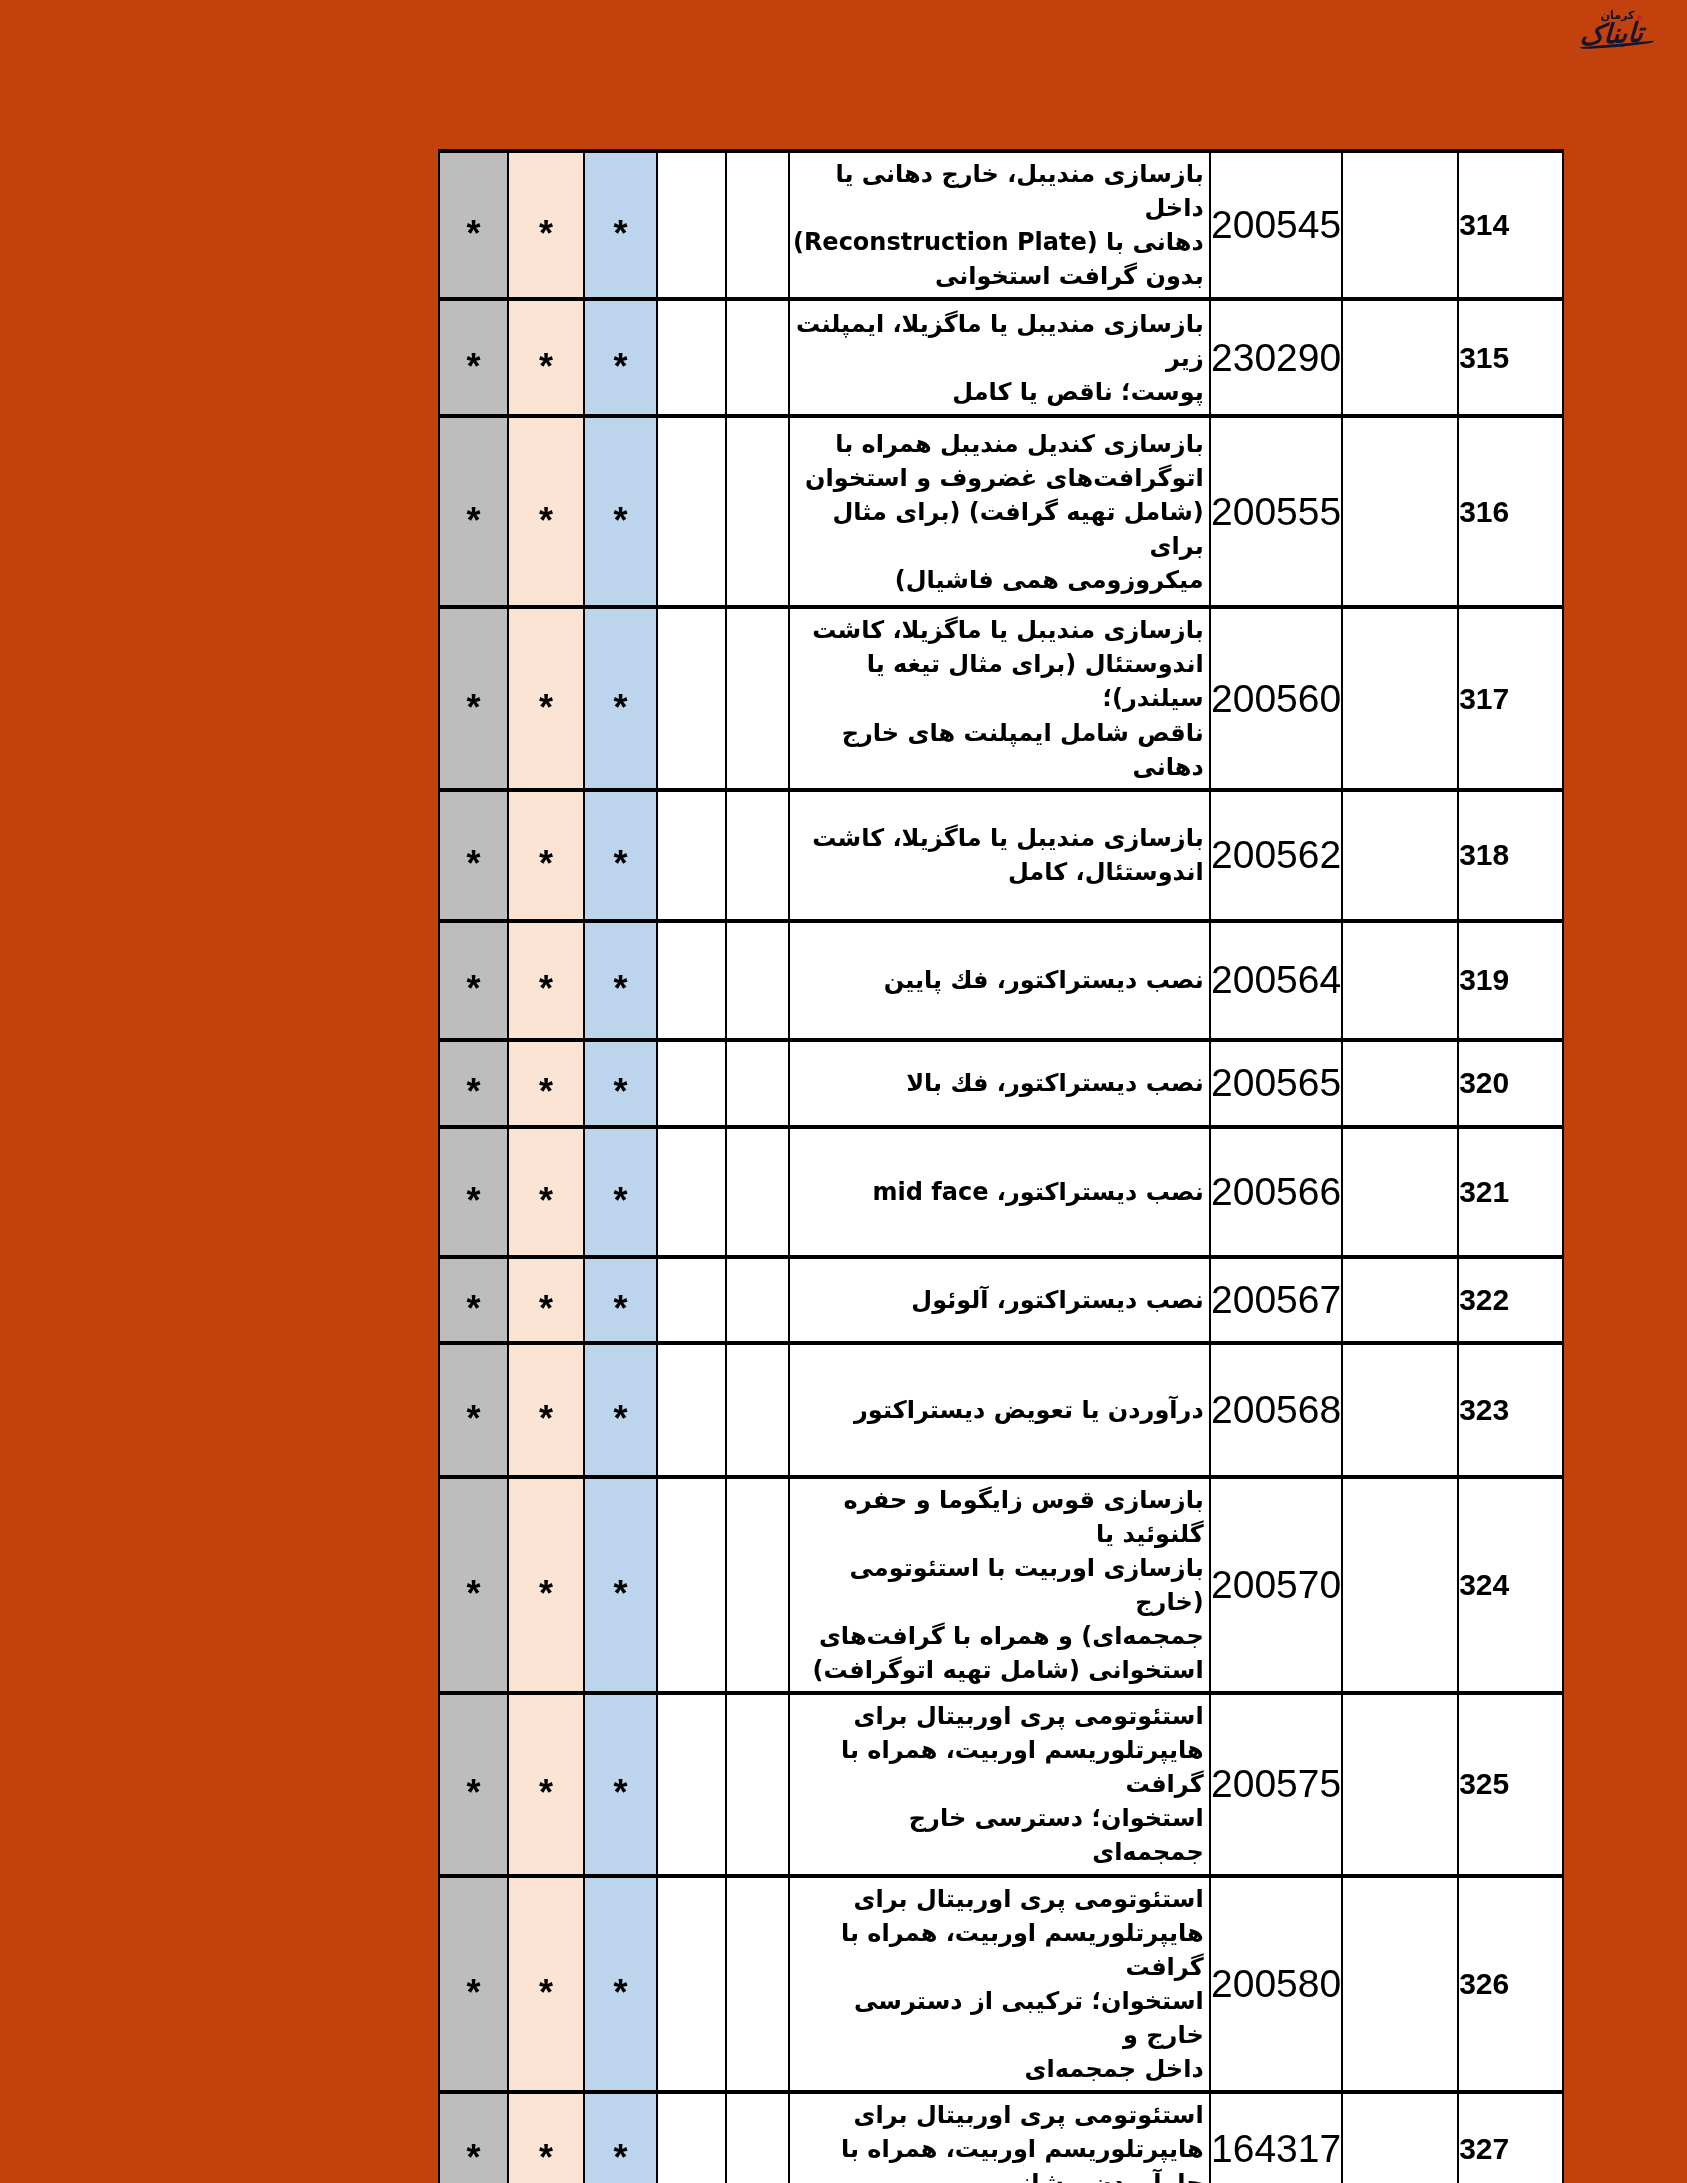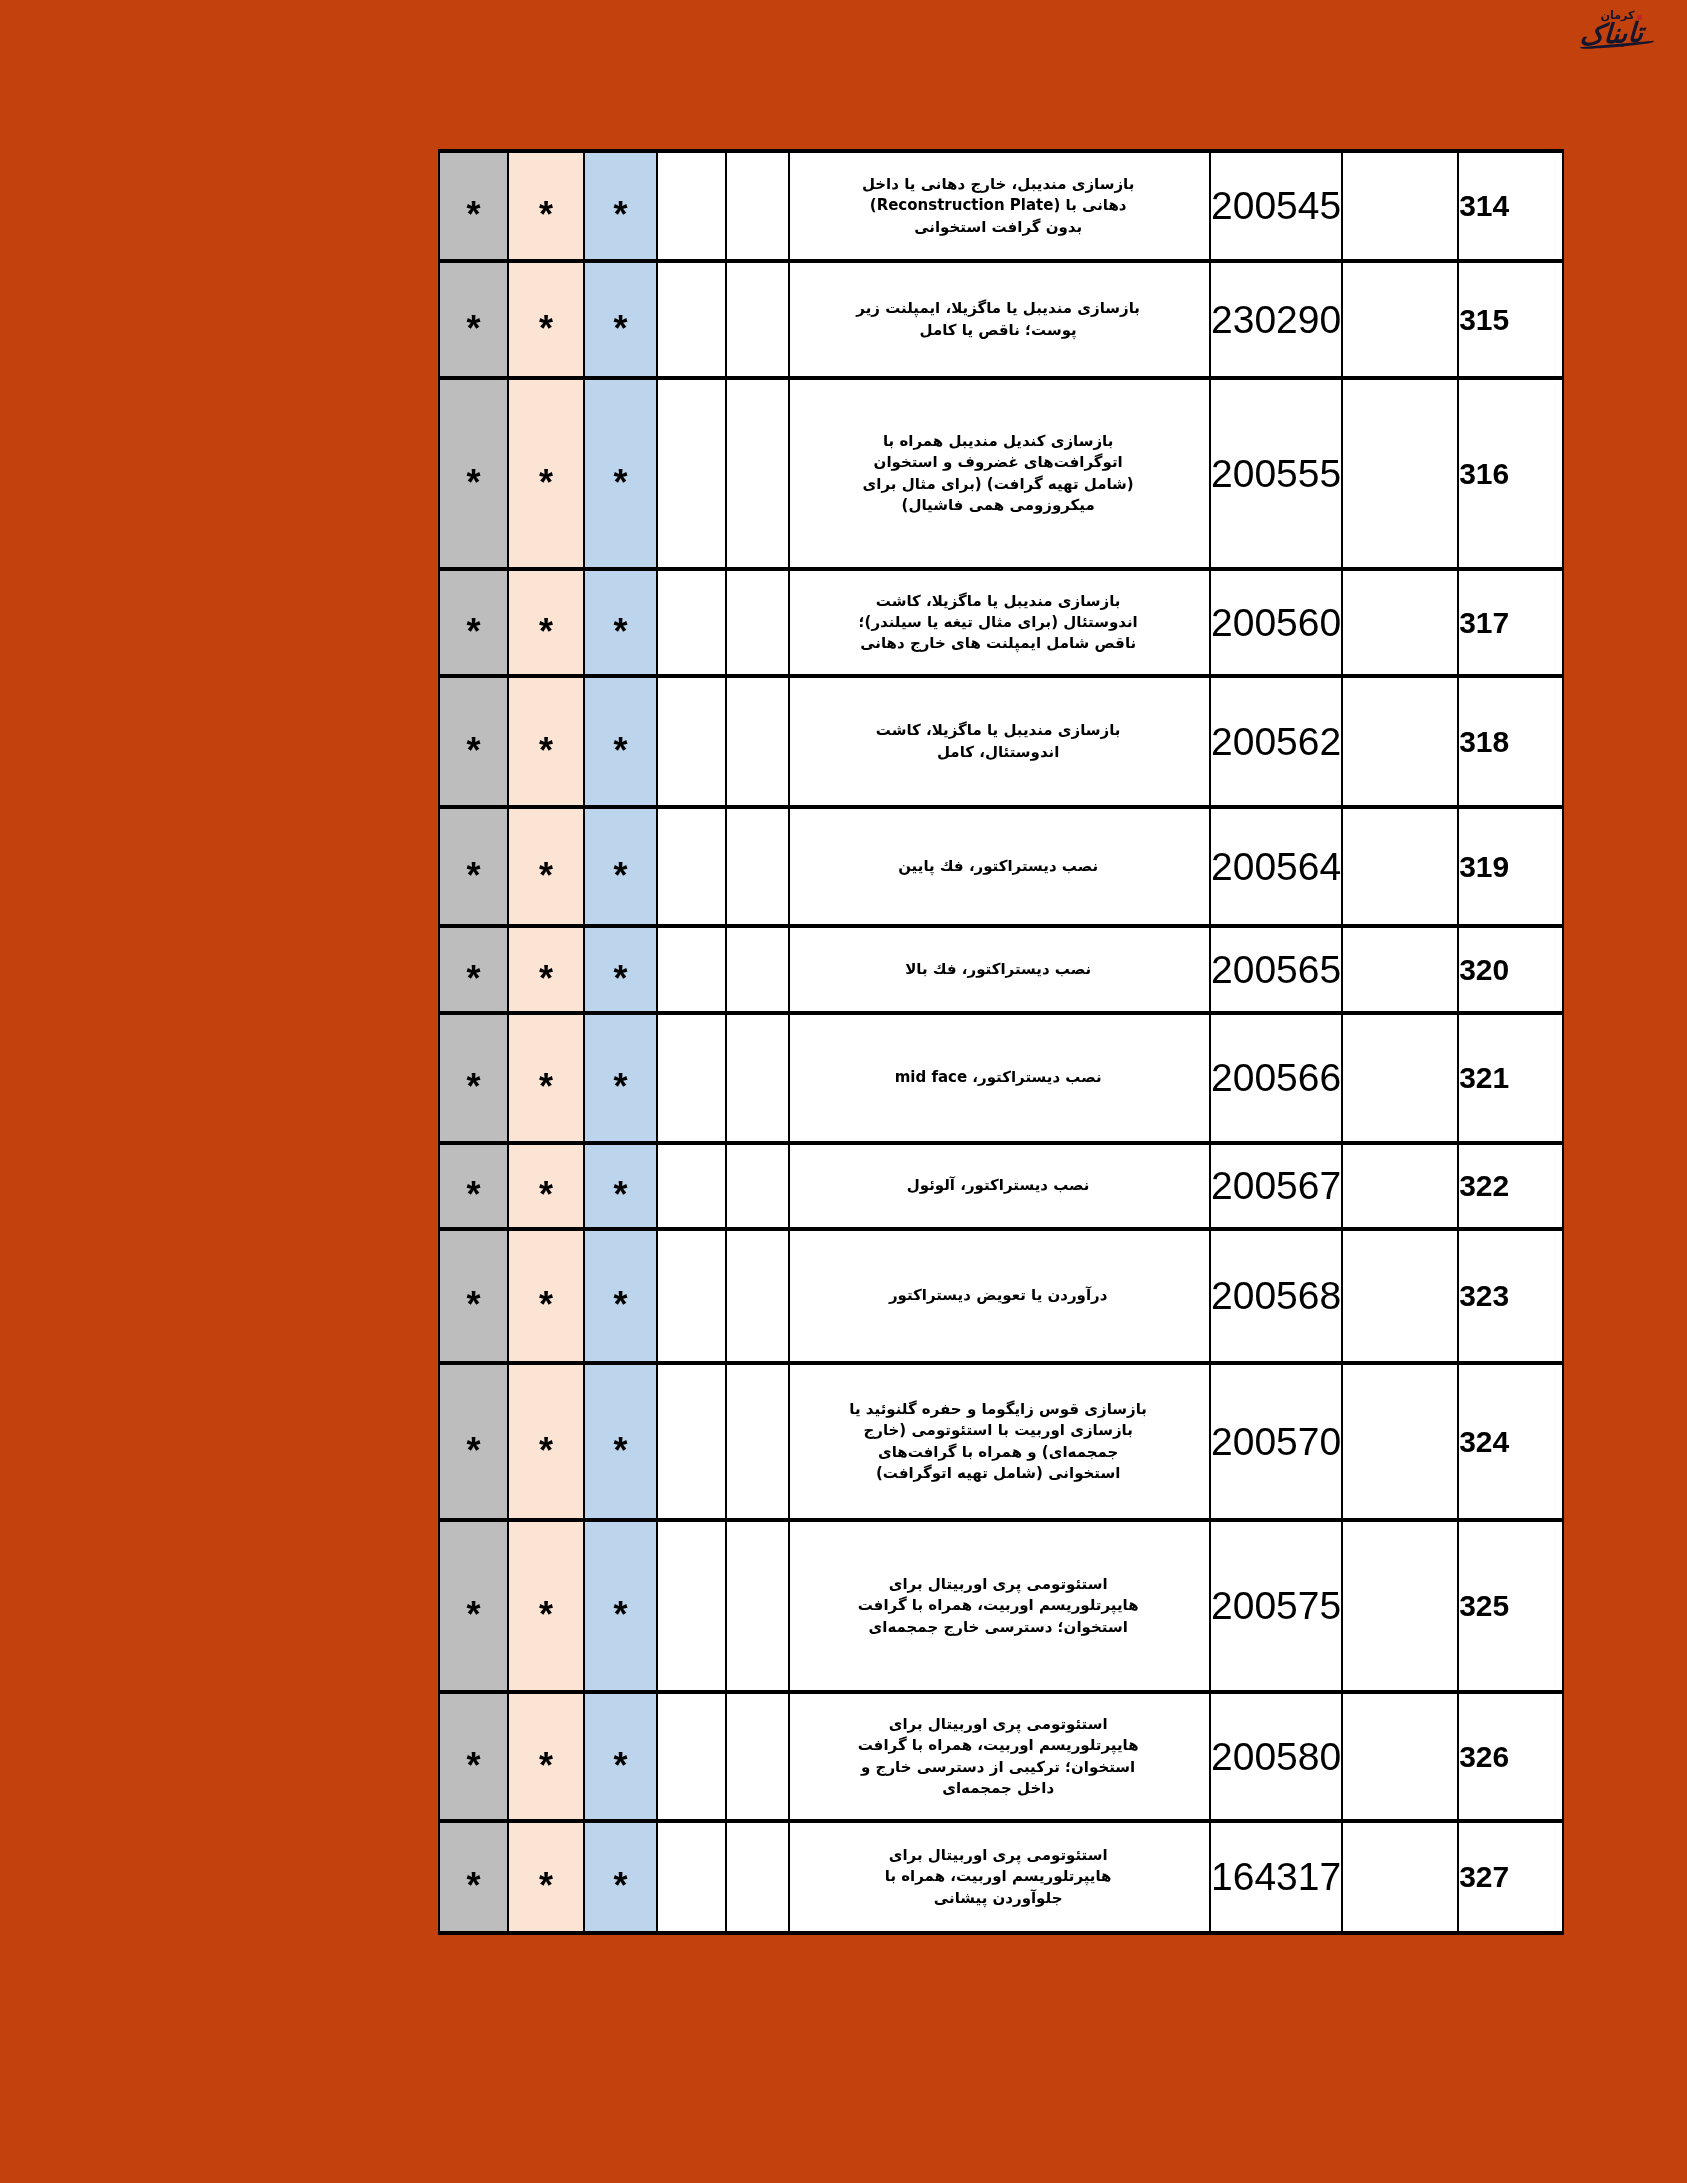--- a/index.html
+++ b/index.html
@@ -79,25 +79,25 @@
   td.flag .st{
     display:inline-block;
     transform:translateY(0.24em);
   }
   td.fill-gray {background:#bdbdbd;}
   td.fill-peach{background:#fce4d5;}
   td.fill-blue {background:#bcd5ec;}
 
   td.desc{
     direction:rtl;
-    text-align:center;
+    text-align:right;
     white-space:pre-line;
     font-family:"DejaVu Sans",sans-serif;
     font-weight:bold;
-    font-size:15px;
+    font-size:24px;
     line-height:1.42;
     color:#000;
     padding:4px 5.3px 4px 2.6px;
     margin-left:19px;
   }
   td.code{
     text-align:right;
     font-family:"Liberation Sans","DejaVu Sans",sans-serif;
     font-size:39px;
     color:#000;

